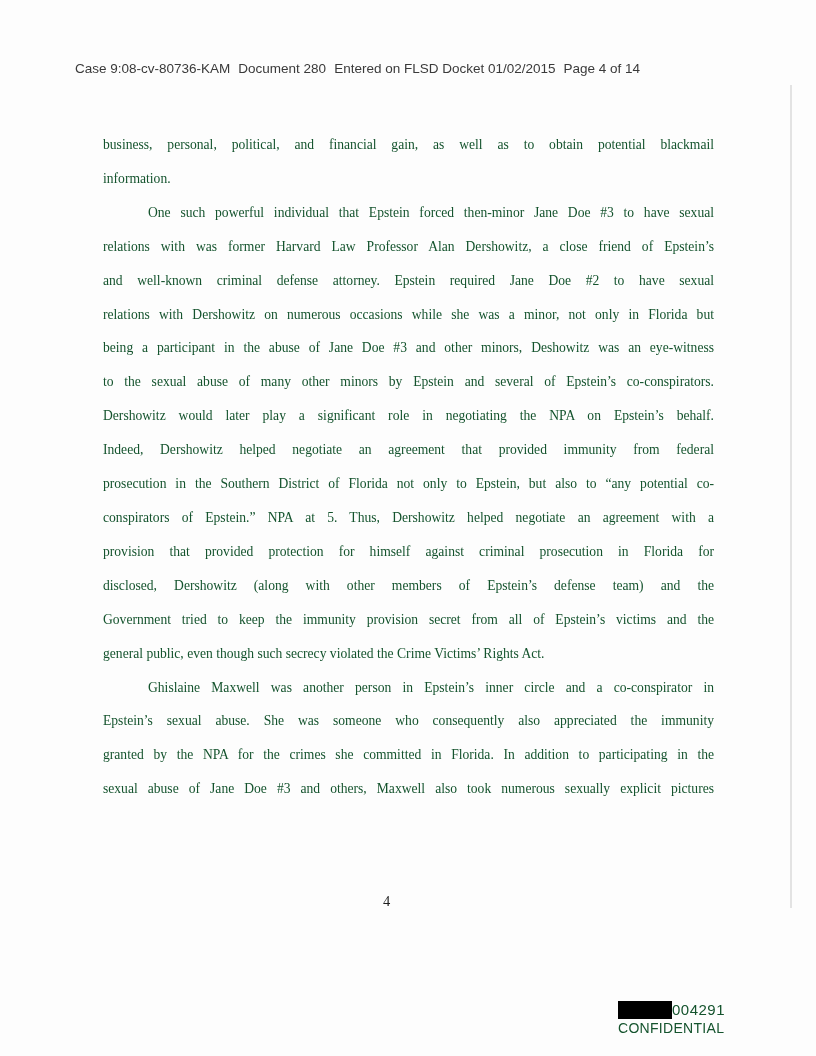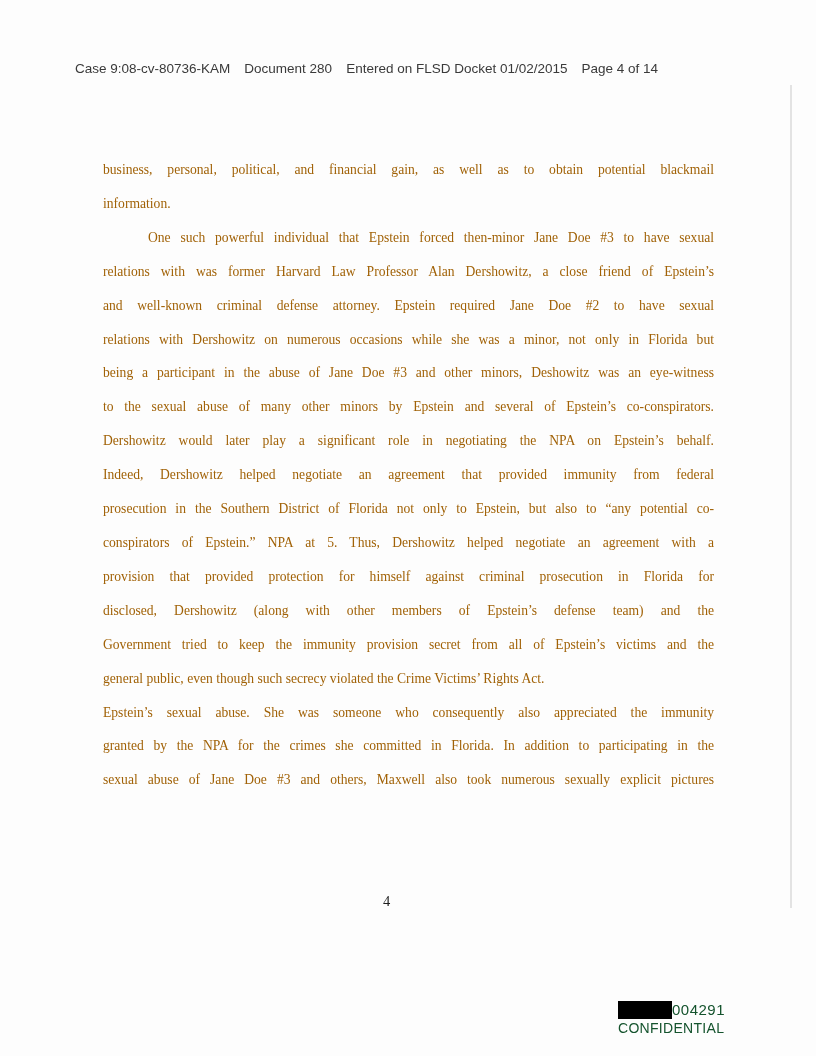--- a/index.html
+++ b/index.html
@@ -14,36 +14,36 @@
     background: #fdfdfd;
     overflow: hidden;
     font-family: "Liberation Serif", serif;
   }
   
   .header-stamp {
     position: absolute;
     left: 75px;
     top: 61px;
     display: flex;
-    gap: 14px;
+    gap: 8px;
     font-family: "Liberation Sans", sans-serif;
     font-size: 13.5px;
     line-height: 16px;
     color: #3a3a3a;
     white-space: nowrap;
   }
   
   .doc-body {
     position: absolute;
     left: 103px;
-    top: 153px;
+    top: 128px;
     width: 611px;
     font-family: "Liberation Serif", serif;
     font-size: 13.6px;
-    color: #a16207;
+    color: #14532d;
   }
   .line {
     line-height: 33.9px;
     text-align: justify;
     text-align-last: justify;
   }
   .line.last {
     text-align: center;
     text-align-last: left;
   }
@@ -126,20 +126,21 @@
       <div class="line">being a participant in the abuse of Jane Doe #3 and other minors, Deshowitz was an eye-witness</div>
       <div class="line">to the sexual abuse of many other minors by Epstein and several of Epstein’s co-conspirators.</div>
       <div class="line">Dershowitz would later play a significant role in negotiating the NPA on Epstein’s behalf.</div>
       <div class="line">Indeed, Dershowitz helped negotiate an agreement that provided immunity from federal</div>
       <div class="line">prosecution in the Southern District of Florida not only to Epstein, but also to “any potential co-</div>
       <div class="line">conspirators of Epstein.”  NPA at 5.  Thus, Dershowitz helped negotiate an agreement with a</div>
       <div class="line">provision that provided protection for himself against criminal prosecution in Florida for</div>
       <div class="line">disclosed, Dershowitz (along with other members of Epstein’s defense team) and the</div>
       <div class="line">Government tried to keep the immunity provision secret from all of Epstein’s victims and the</div>
       <div class="line last">general public, even though such secrecy violated the Crime Victims’ Rights Act.</div>
+      <div class="line indent">Ghislaine Maxwell was another person in Epstein’s inner circle and a co-conspirator in</div>
       <div class="line">Epstein’s sexual abuse.  She was someone who consequently also appreciated the immunity</div>
       <div class="line">granted by the NPA for the crimes she committed in Florida.  In addition to participating in the</div>
       <div class="line">sexual abuse of Jane Doe #3 and others, Maxwell also took numerous sexually explicit pictures</div>
     </div>
 
   <div class="page-number">
     <span class="num">4</span>
   </div>
 
   <div class="bates-block">

